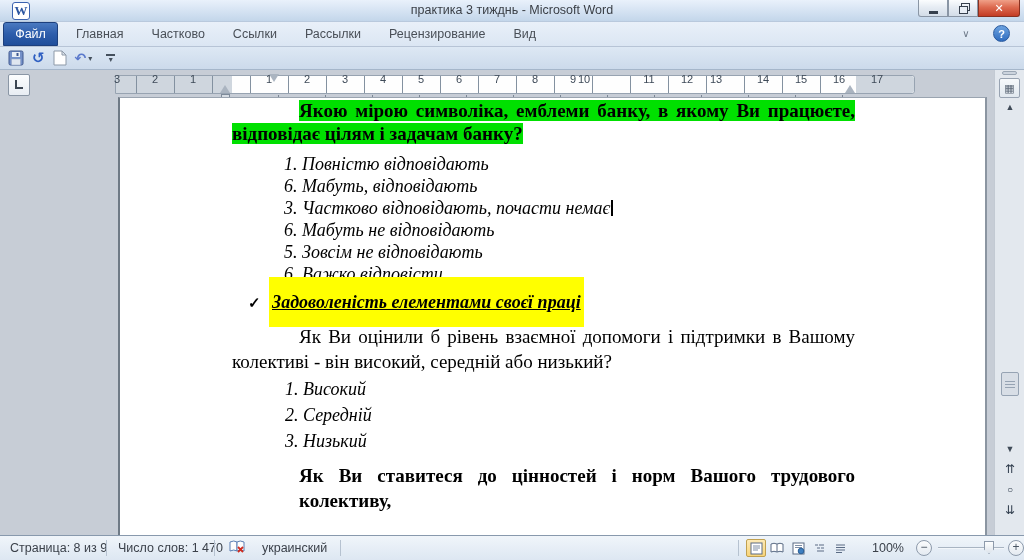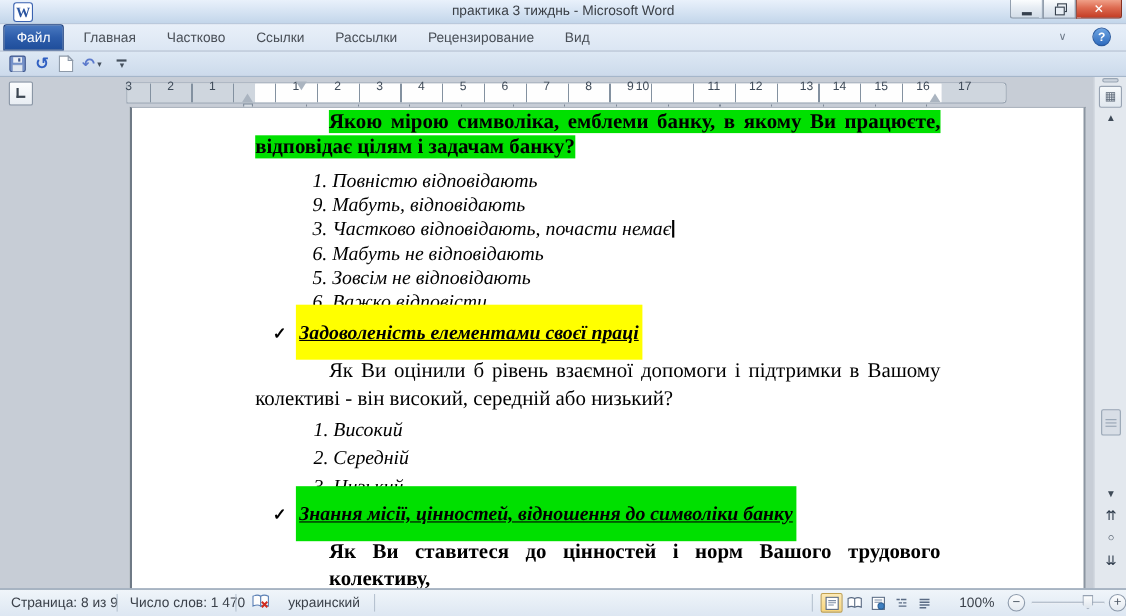--- a/index.html
+++ b/index.html
@@ -216,60 +216,57 @@
   <span class="rnum" style="left:339px">3</span>
   <span class="rnum" style="left:377px">4</span>
   <span class="rnum" style="left:415px">5</span>
   <span class="rnum" style="left:453px">6</span>
   <span class="rnum" style="left:491px">7</span>
   <span class="rnum" style="left:529px">8</span>
   <span class="rnum" style="left:567px">9</span>
   <span class="rnum" style="left:578px">10</span>
   <span class="rnum" style="left:643px">11</span>
   <span class="rnum" style="left:681px">12</span>
-  <span class="rnum" style="left:727px">13</span>
+  <span class="rnum" style="left:710px">13</span>
   <span class="rnum" style="left:757px">14</span>
   <span class="rnum" style="left:795px">15</span>
   <span class="rnum" style="left:833px">16</span>
   <span class="rnum" style="left:871px">17</span>
   <div id="ind-firstline"></div>
   <div id="ind-hanging"></div>
   <div id="ind-box"></div>
   <div id="ind-right"></div>
   <div id="tabstops"></div>
 
   <div id="page" class="serif">
     <div class="h1 jline indent1"><span class="hl-green">Якою мірою символіка, емблеми банку, в якому Ви працюєте,</span></div>
     <div class="h1"><span class="hl-green">відповідає цілям і задачам банку?</span></div>
 
     <div id="list1">
       <div><span>1. Повністю відповідають</span></div>
-      <div><span>9. Мабуть, відповідають</span></div>
+      <div><span>6. Мабуть, відповідають</span></div>
       <div><span>3. Частково відповідають, почасти немає</span><span class="caret"></span></div>
       <div><span>6. Мабуть не відповідають</span></div>
       <div><span>5. Зовсім не відповідають</span></div>
       <div><span>6. Важко відповісти</span></div>
     </div>
 
     <div id="bullet1" class="bullet-line">
       <span class="check">✓</span><span class="btext hl-yellow">Задоволеність елементами своєї праці</span>
     </div>
 
     <div class="para2 jline indent1"><span>Як Ви оцінили б рівень взаємної допомоги і підтримки в Вашому</span></div>
     <div class="para2" style="margin-top:0"><span>колективі - він високий, середній або низький?</span></div>
 
     <div id="list2">
       <div><span>1. Високий</span></div>
       <div><span>2. Середній</span></div>
       <div><span>3. Низький</span></div>
     </div>
 
-    <div id="bullet2" class="bullet-line">
-      <span class="check">✓</span><span class="btext hl-green">Знання місії, цінностей, відношення до символіки банку</span>
-    </div>
 
     <div class="para3 jline indent1"><span>Як Ви ставитеся до цінностей і норм Вашого трудового колективу,</span></div>
   </div>
 
   <div id="scrollcol">
     <div id="split-handle"></div>
     <div id="ruler-toggle">▦</div>
     <div id="scroll-up" class="scroll-arrow">▲</div>
     <div id="scroll-thumb"></div>
     <div id="scroll-down" class="scroll-arrow">▼</div>

